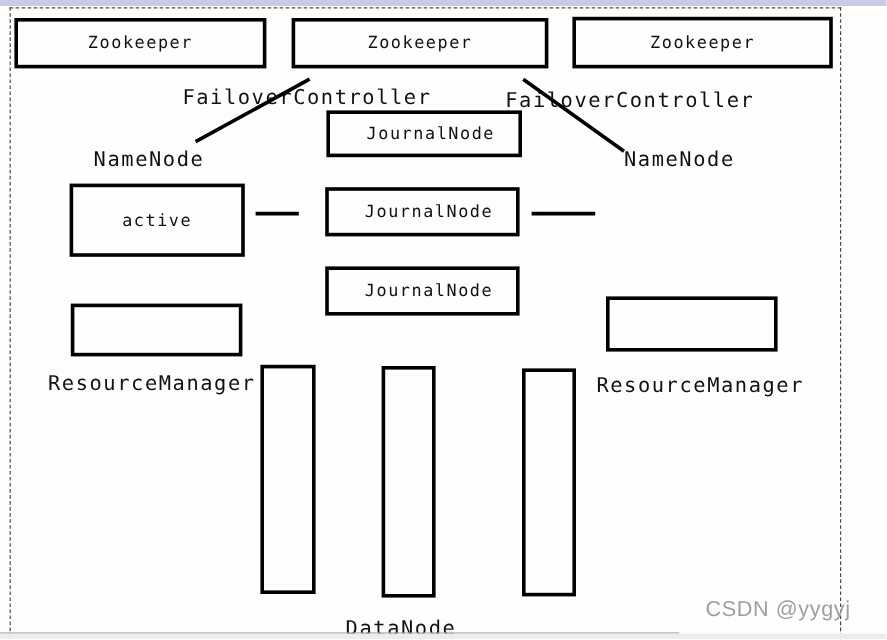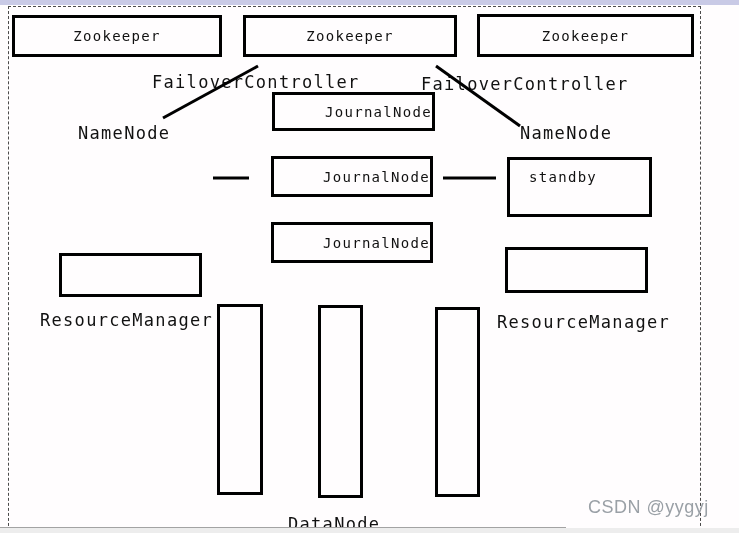--- a/index.html
+++ b/index.html
@@ -43,21 +43,21 @@
 
   .label {
     position: absolute;
     color: #111111;
     font-size: 17px;
     letter-spacing: 1.3px;
     white-space: nowrap;
     line-height: 1;
   }
 
-  .jn-box { justify-content: flex-end; padding-left: 11px; }
+  .jn-box { justify-content: center; padding-left: 11px; }
 
   .standby-box { align-items: flex-start; justify-content: flex-start; padding: 9px 0 0 19px; }
 
   .empty-box {
     position: absolute;
     border: 3px solid #000000;
     background: #fffdfe;
   }
 
   svg.wires {
@@ -150,22 +150,22 @@
   <div class="node-box jn-box jn-1">
     <span>JournalNode</span>
   </div>
   <div class="node-box jn-box jn-2">
     <span>JournalNode</span>
   </div>
   <div class="node-box jn-box jn-3">
     <span>JournalNode</span>
   </div>
 
-  <div class="node-box standby-box">
-    <span>standby</span>
+  <div class="node-box active-box">
+    <span>active</span>
   </div>
 
   <div class="empty-box empty-left"></div>
   <div class="empty-box empty-right"></div>
 
   <div class="label rm-left">ResourceManager</div>
   <div class="label rm-right">ResourceManager</div>
 
   <div class="empty-box tall-1"></div>
   <div class="empty-box tall-2"></div>

